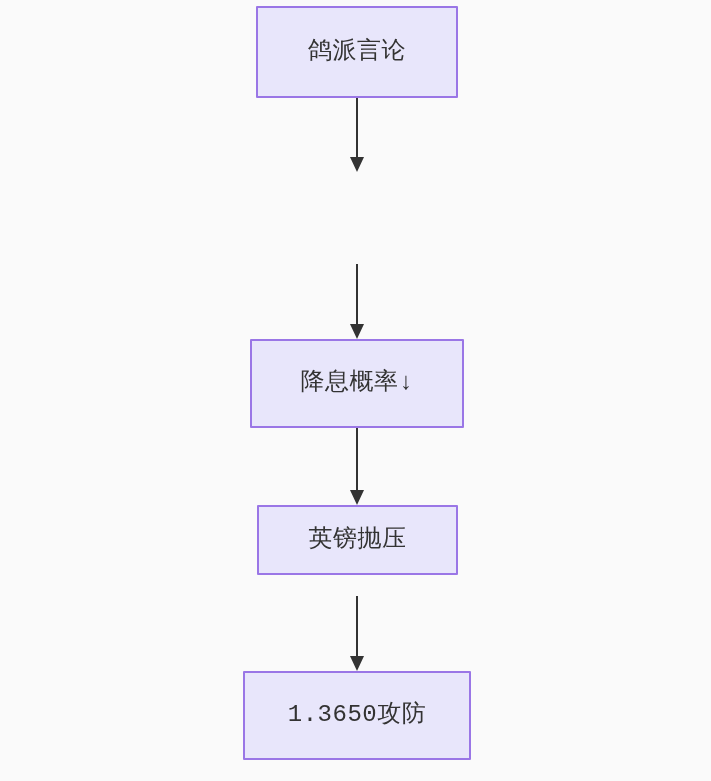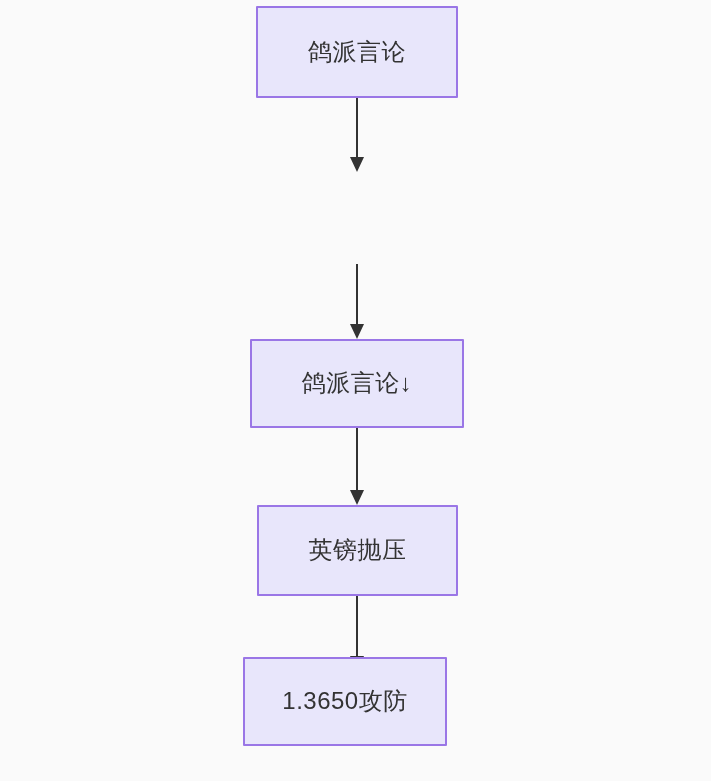--- a/index.html
+++ b/index.html
@@ -11,20 +11,21 @@
     height: 781px;
     background: #fafafa;
     font-family: "Liberation Sans", "DejaVu Sans", sans-serif;
     overflow: hidden;
   }
 
   #flowchart {
     position: relative;
     width: 711px;
     height: 781px;
+    font-family: Liberation Mono, monospace;
   }
 
   .node {
     position: absolute;
     box-sizing: border-box;
     background: #e8e6fb;
     border: 2px solid #9a76e6;
     border-radius: 1px;
     display: flex;
     align-items: center;
@@ -33,22 +34,22 @@
     font-size: 24px;
     line-height: 1.2;
     letter-spacing: 0.5px;
     white-space: nowrap;
   }
 
   
   .node-0 { left: 256px; top: 6px;   width: 202px; height: 92px; }
   .node-1 { left: 250px; top: 172px; width: 214px; height: 92px; }
   .node-2 { left: 250px; top: 339px; width: 214px; height: 89px; }
-  .node-3 { left: 257px; top: 505px; width: 201px; height: 91px; }
-  .node-4 { left: 243px; top: 657px; width: 204px; height: 89px; }
+  .node-3 { left: 257px; top: 505px; width: 201px; height: 70px; }
+  .node-4 { left: 243px; top: 671px; width: 228px; height: 89px; }
 
   .edge {
     position: absolute;
     left: 0;
     top: 0;
     width: 711px;
     height: 781px;
     pointer-events: none;
   }
   .edge-line {
@@ -88,21 +89,21 @@
       <polygon class="edge-head" points="357,671 350,656 364,656"></polygon>
     </g>
   </svg>
 
   <div class="node node-0">
     <span>鸽派言论</span>
   </div>
 
 
   <div class="node node-2">
-    <span>鸽派言论↓</span>
+    <span>降息概率↓</span>
   </div>
 
   <div class="node node-3">
     <span>英镑抛压</span>
   </div>
 
   <div class="node node-4">
     <span>1.3650攻防</span>
   </div>
 

